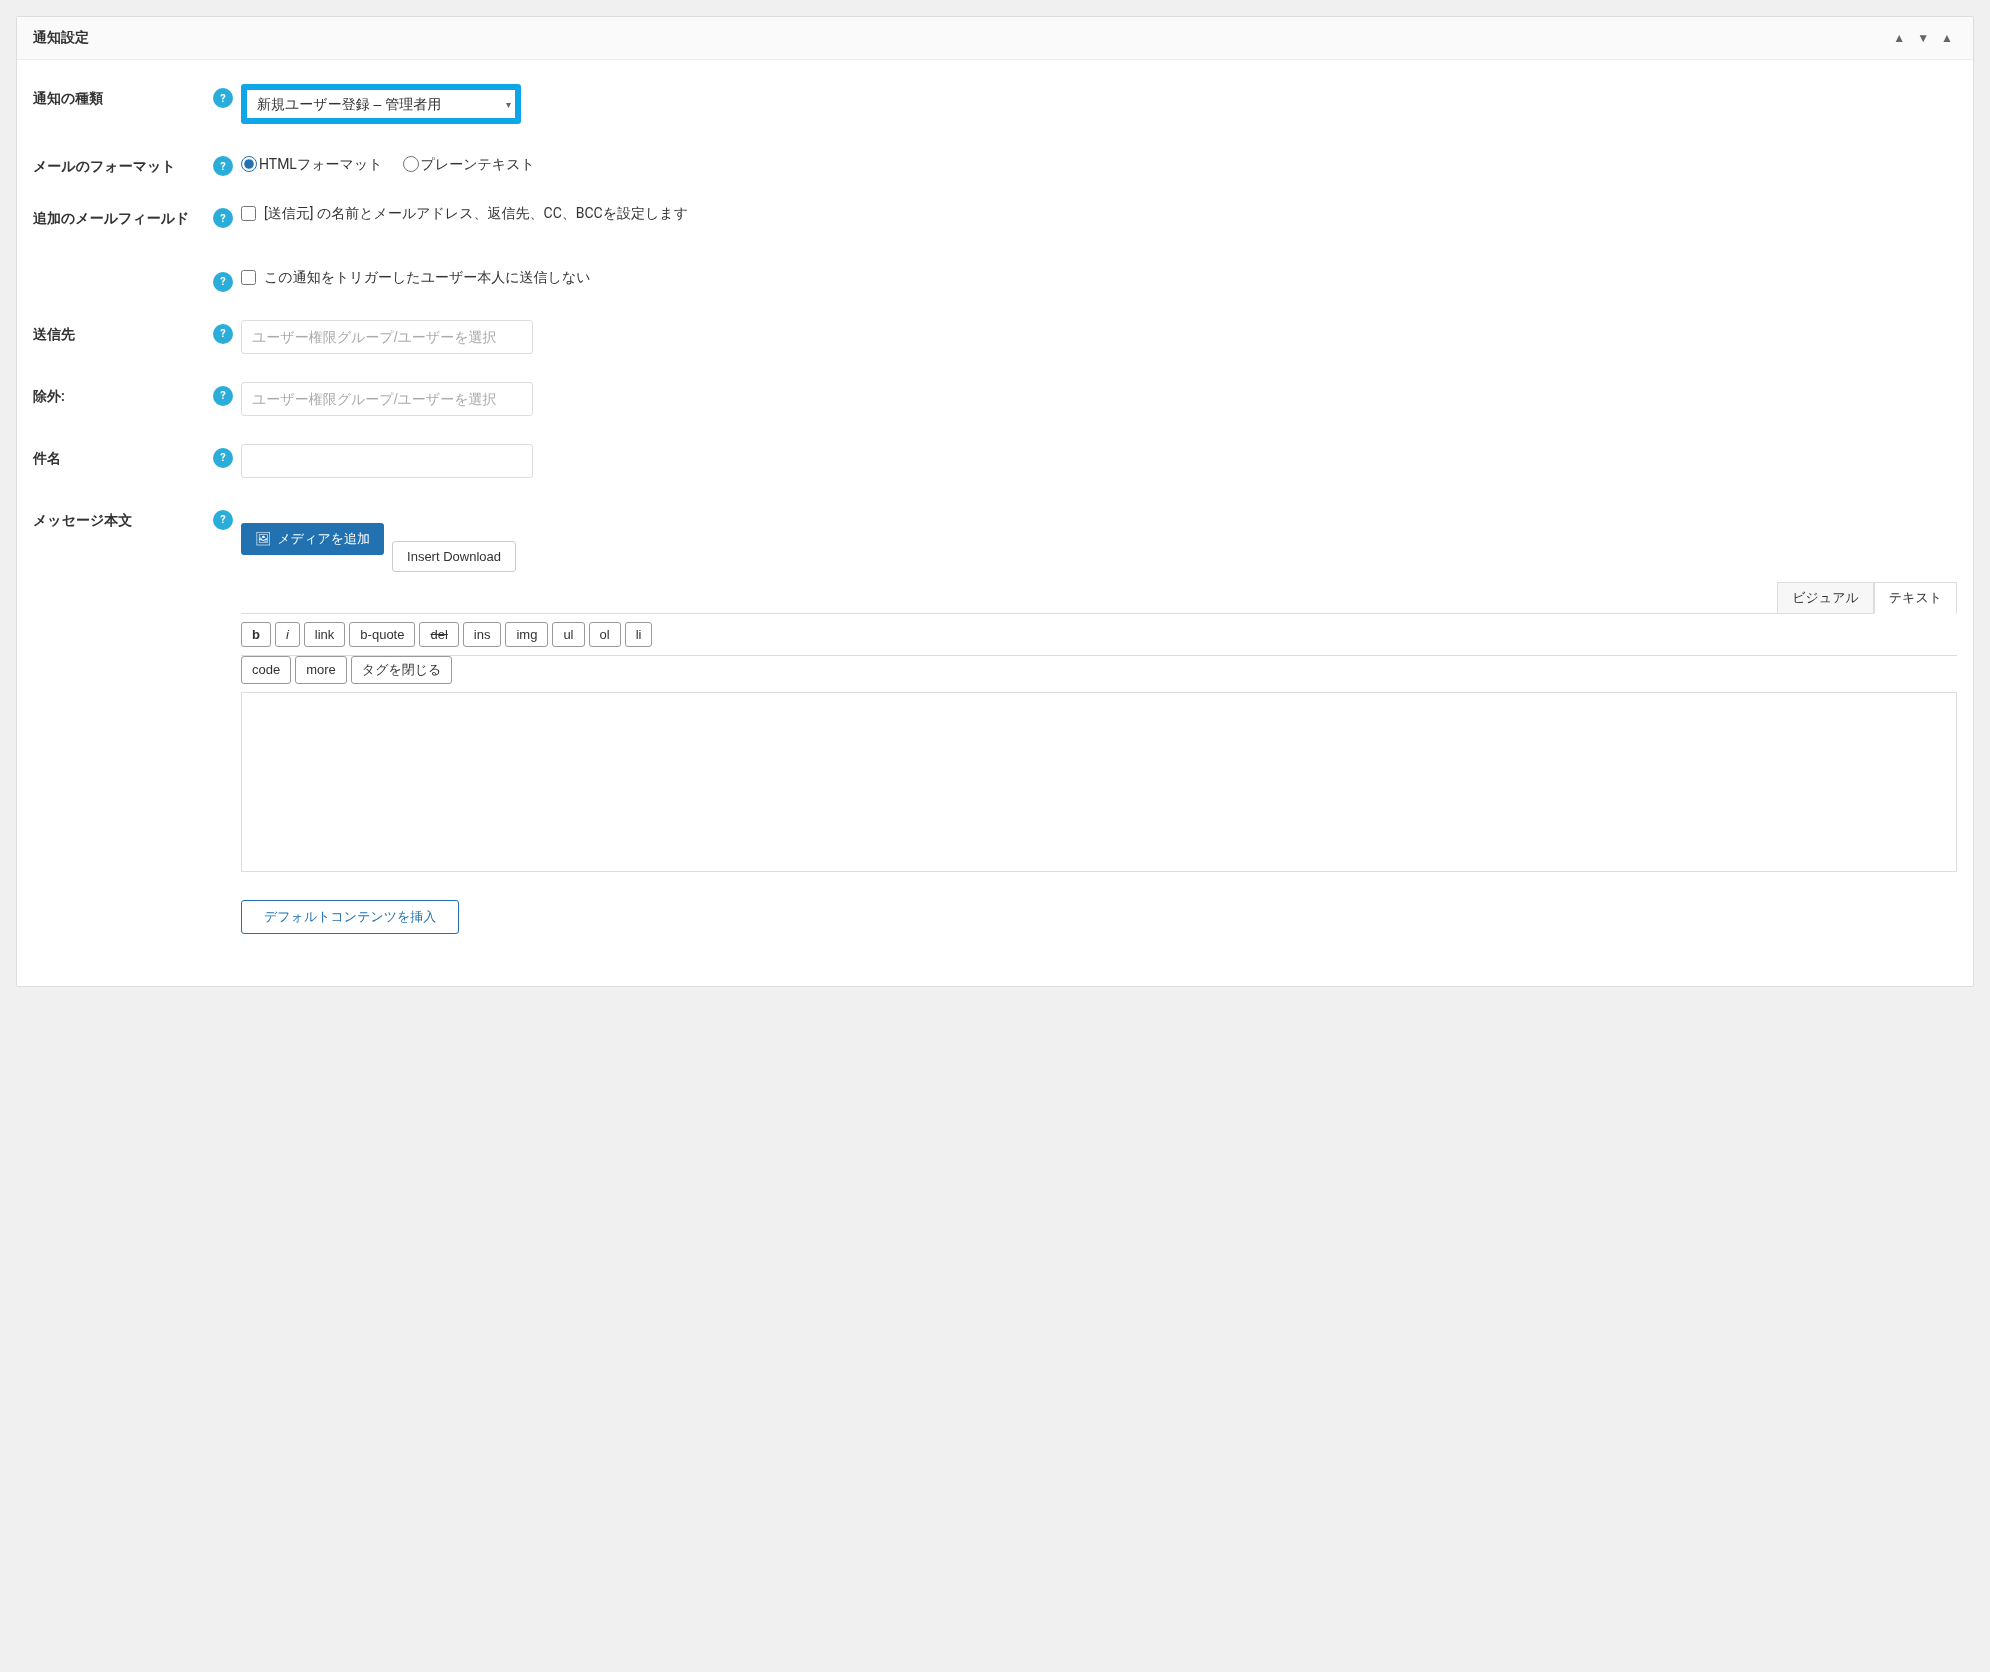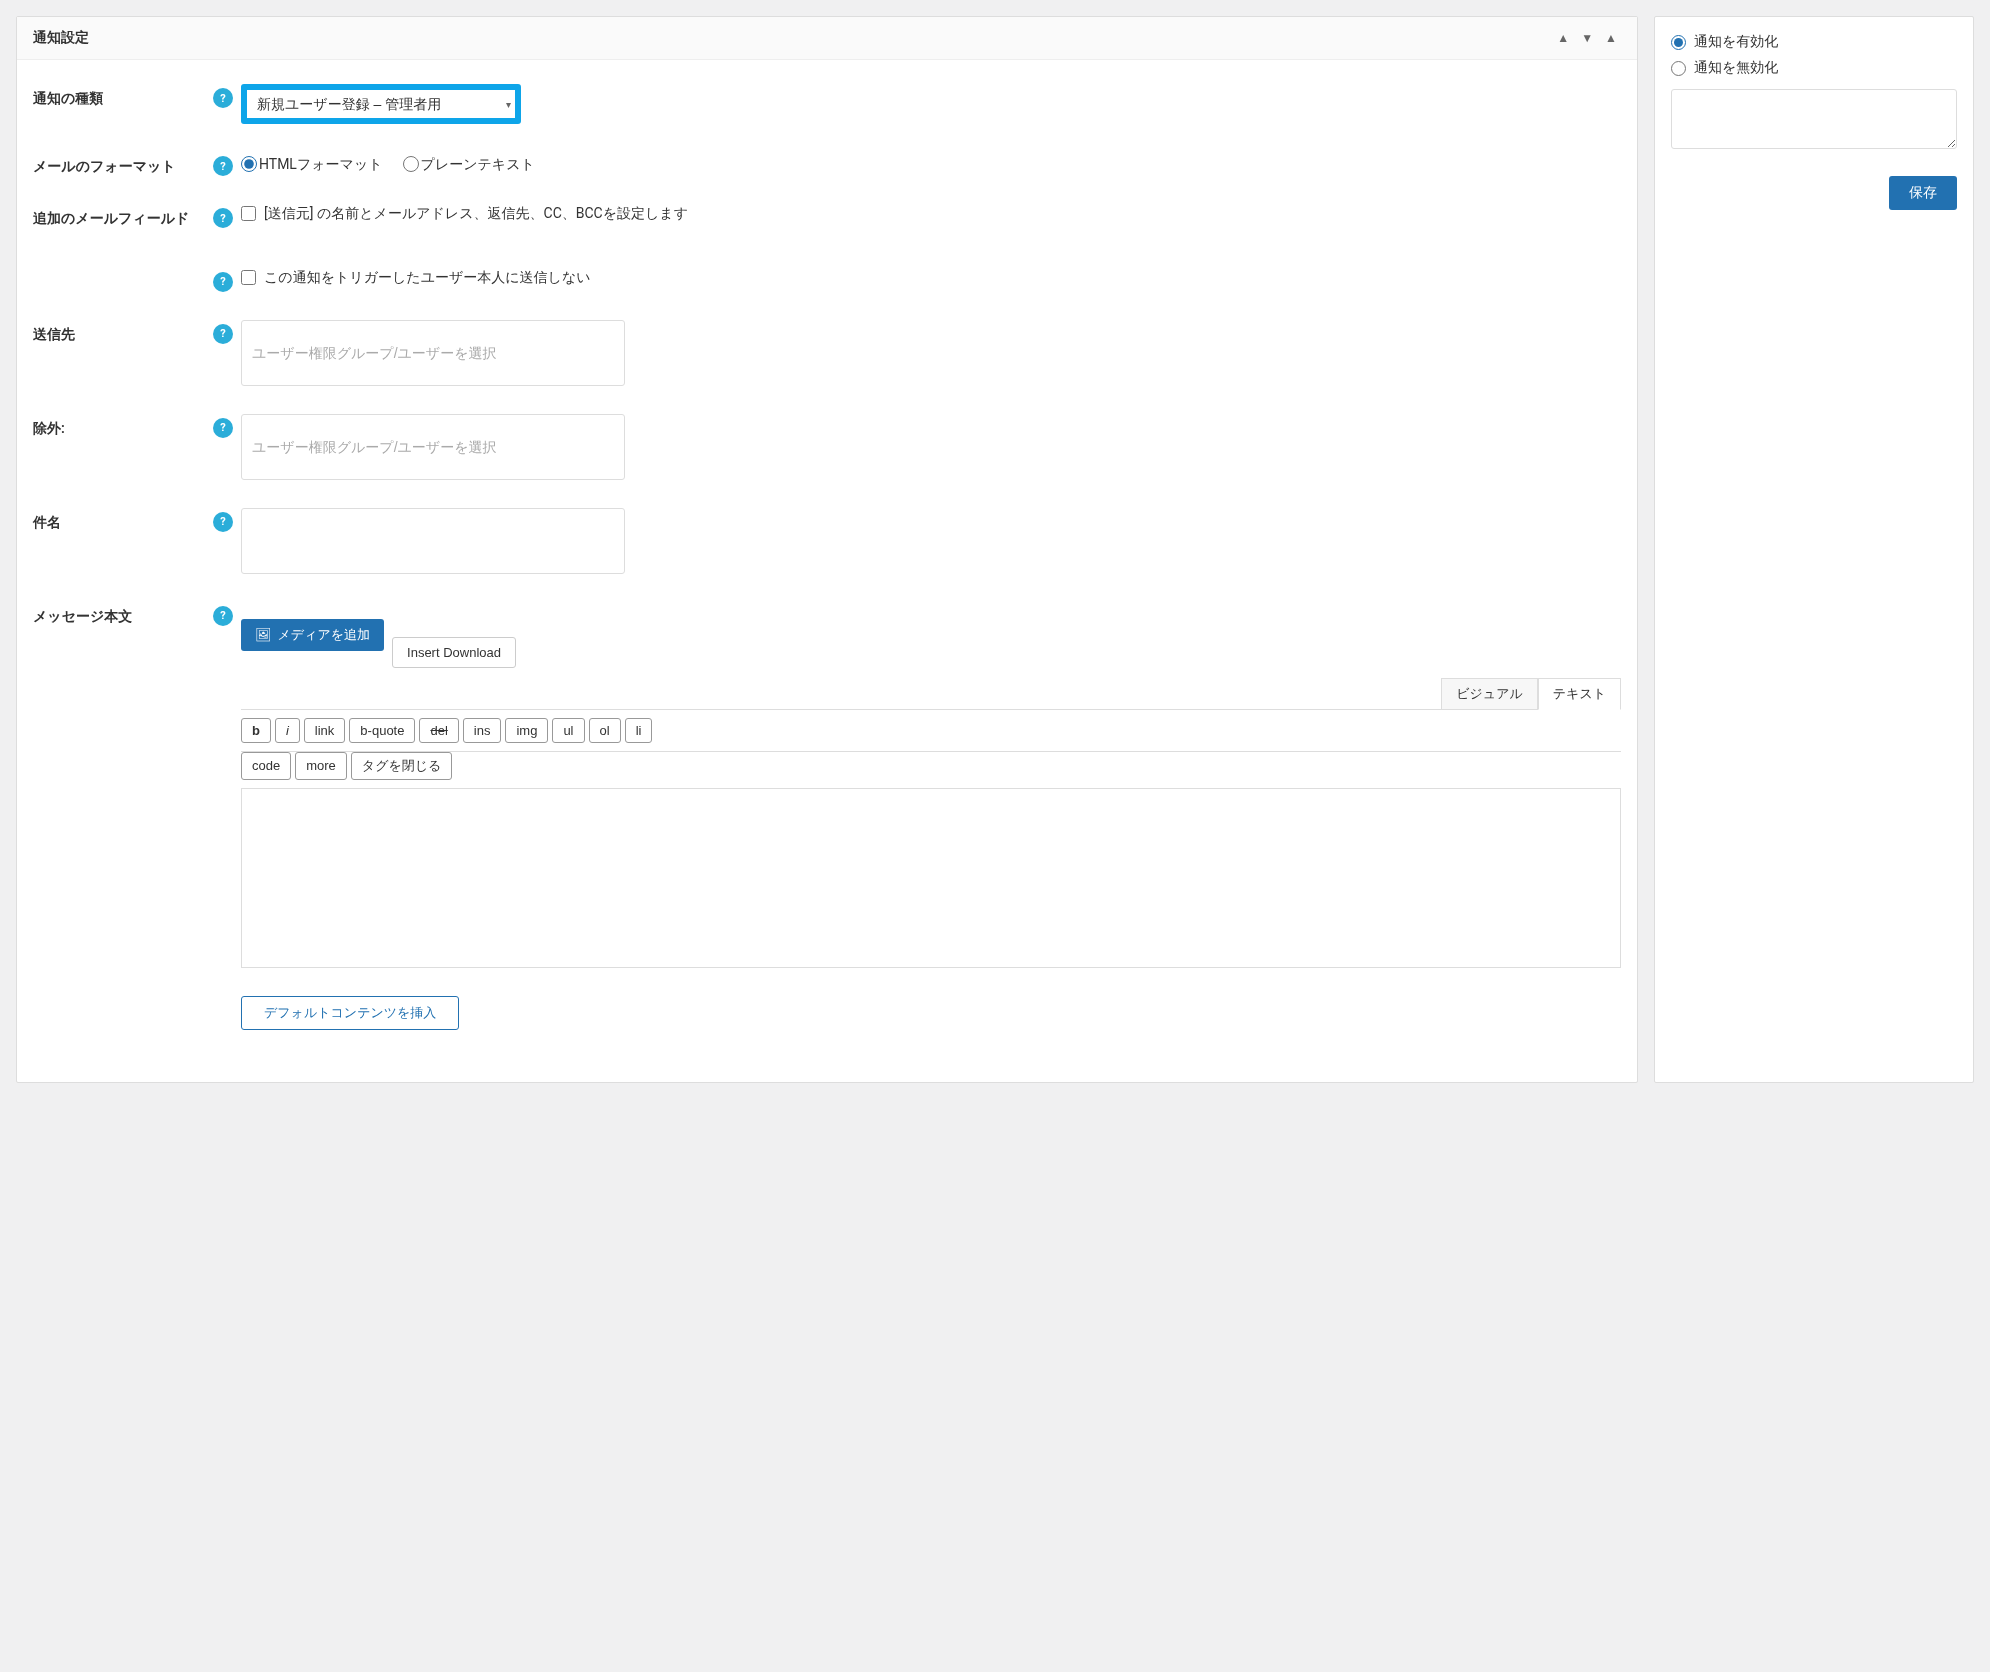--- a/index.html
+++ b/index.html
@@ -150,24 +150,24 @@
       margin-bottom: 16px;
     }
     .checkbox-row-2 {
       display: flex;
       align-items: flex-start;
       margin-bottom: 28px;
     }
     .text-input {
       border: 1px solid #ddd;
       border-radius: 3px;
-      padding: 24px 10px;
-      font-size: 14px;
-      color: #333;
-      width: 384px;
+      padding: 8px 10px;
+      font-size: 14px;
+      color: #333;
+      width: 292px;
       outline: none;
     }
     .text-input::placeholder {
       color: #aaa;
     }
     .btn-media {
       display: inline-flex;
       align-items: center;
       gap: 6px;
       background: #2271b1;
@@ -455,31 +455,13 @@
 
       <div style="display:flex; align-items:flex-start; margin-bottom: 28px;">
         <div style="width:208px; min-width:208px;"></div>
         <div style="flex:1;">
           <button class="btn-insert-default">デフォルトコンテンツを挿入</button>
         </div>
       </div>
     </div>
   </div>
 
-  <div class="side-panel">
-    <div class="side-radio-group">
-      <label class="side-radio-label">
-        <input type="radio" name="notification_status" checked="" style="">
-        <span>通知を有効化</span>
-      </label>
-      <label class="side-radio-label">
-        <input type="radio" name="notification_status" style="">
-        <span>通知を無効化</span>
-      </label>
-    </div>
-
-    <textarea class="side-textarea" style=""></textarea>
-
-    <div class="save-row">
-      <button class="btn-save">保存</button>
-    </div>
-  </div>
 </div>
 
 </body></html>

